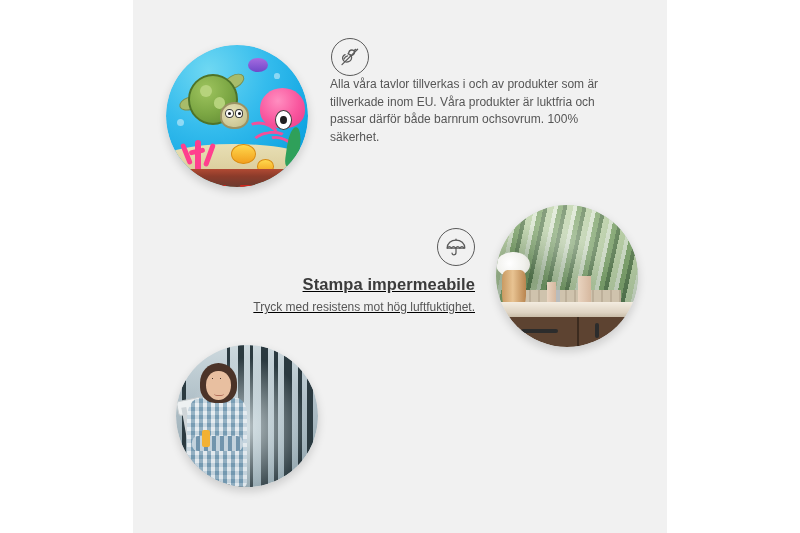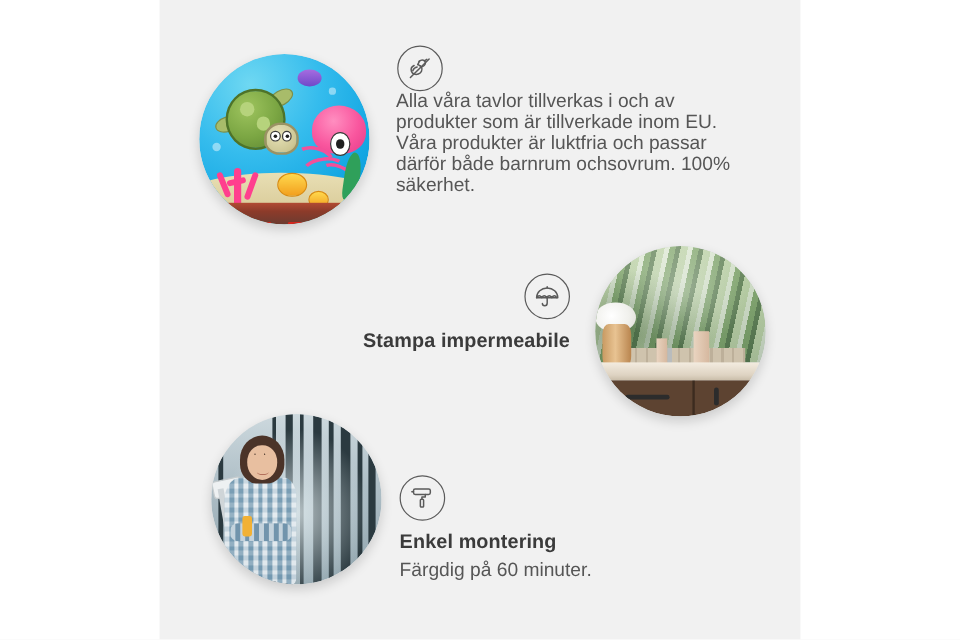--- a/index.html
+++ b/index.html
@@ -282,31 +282,31 @@
   .icon-wrap svg { display: block; }
 
   .f-title {
     font-size: 16.5px;
     font-weight: bold;
     color: #3b3b3b;
     margin: 7px 0 5px 0;
     letter-spacing: .1px;
   }
   .f-desc {
-    font-size: 16px;
+    font-size: 12px;
     line-height: 17.5px;
     color: #565656;
   }
 
   
   #feat-odourless { left: 330px; top: 38px; width: 300px; }
   #feat-odourless .icon-wrap { margin-left: 1px; }
 
   
-  #feat-waterproof { left: 200px; top: 228px; width: 275px; text-align: right; }
+  #feat-waterproof { left: 200px; top: 228px; width: 275px; text-align: right; text-decoration: underline; }
   #feat-waterproof .icon-row { display: flex; justify-content: flex-end; }
   #feat-waterproof .f-title { margin-top: 9px; }
 
   
   #feat-install { left: 333px; top: 396px; width: 290px; }
   #feat-install .f-title { margin-top: 9px; }
 </style>
 </head>
 <body>
 
@@ -435,30 +435,17 @@
         <svg width="24" height="24" viewBox="0 0 24 24" fill="none" stroke="#5a5a5a" stroke-width="1.25" stroke-linecap="round" stroke-linejoin="round">
           <path d="M3.2 13.1 C3.2 8.4 7.1 5.0 12 5.0 C16.9 5.0 20.8 8.4 20.8 13.1 Z"></path>
           <path d="M3.2 13.1 C4.6 11.0 6.1 11.0 7.4 13.1 C8.8 11.0 10.3 11.0 11.6 13.1
                    C13.0 11.0 14.5 11.0 15.8 13.1 C17.2 11.0 18.7 11.0 20.0 13.1"></path>
           <path d="M12 4.0 L12 5.1"></path>
           <path d="M12 12.6 L12 17.5 C12 19.0 11.0 19.8 9.9 19.8 C8.8 19.8 8.0 19.0 8.0 18.0"></path>
         </svg>
       </div>
     </div>
     <div class="f-title">Stampa impermeabile</div>
+    <div class="f-desc">Tryck med resistens mot hög luftfuktighet.</div>
   </div>
 
-  <div class="feature" id="feat-install">
-    <div class="icon-row">
-      <div class="icon-wrap">
-        <svg width="24" height="24" viewBox="0 0 24 24" fill="none" stroke="#5a5a5a" stroke-width="1.25" stroke-linecap="round" stroke-linejoin="round">
-          <rect x="4.6" y="4.4" width="14.0" height="4.6" rx="1.4"></rect>
-          <path d="M4.6 6.7 L3.2 6.7"></path>
-          <path d="M14.4 9.0 L14.4 11.2 L11.6 11.2 L11.6 13.0"></path>
-          <rect x="10.3" y="13.0" width="2.7" height="6.6" rx="0.8"></rect>
-        </svg>
-      </div>
-    </div>
-    <div class="f-title">Enkel montering</div>
-    <div class="f-desc">Färgdig på 60 minuter.</div>
-  </div>
 
 </div>
 
 </body></html>

